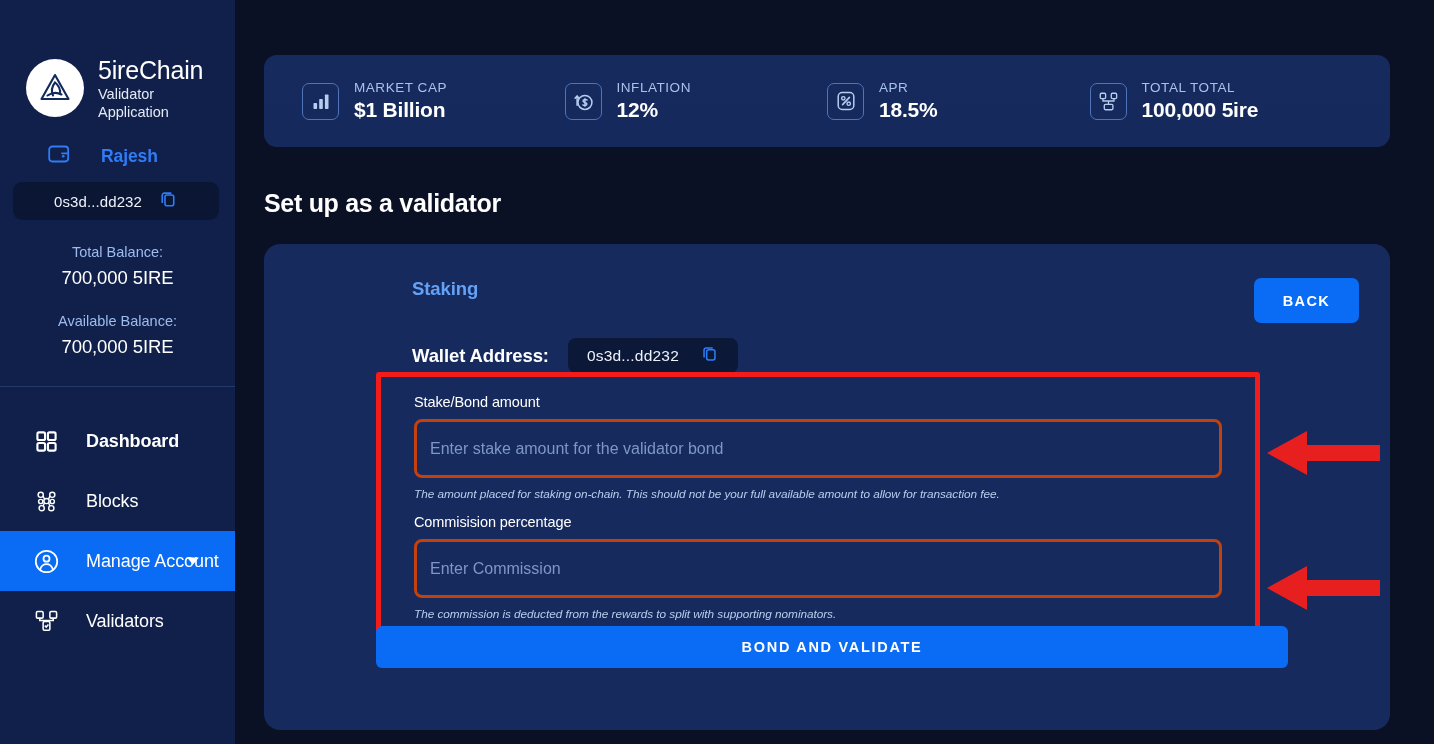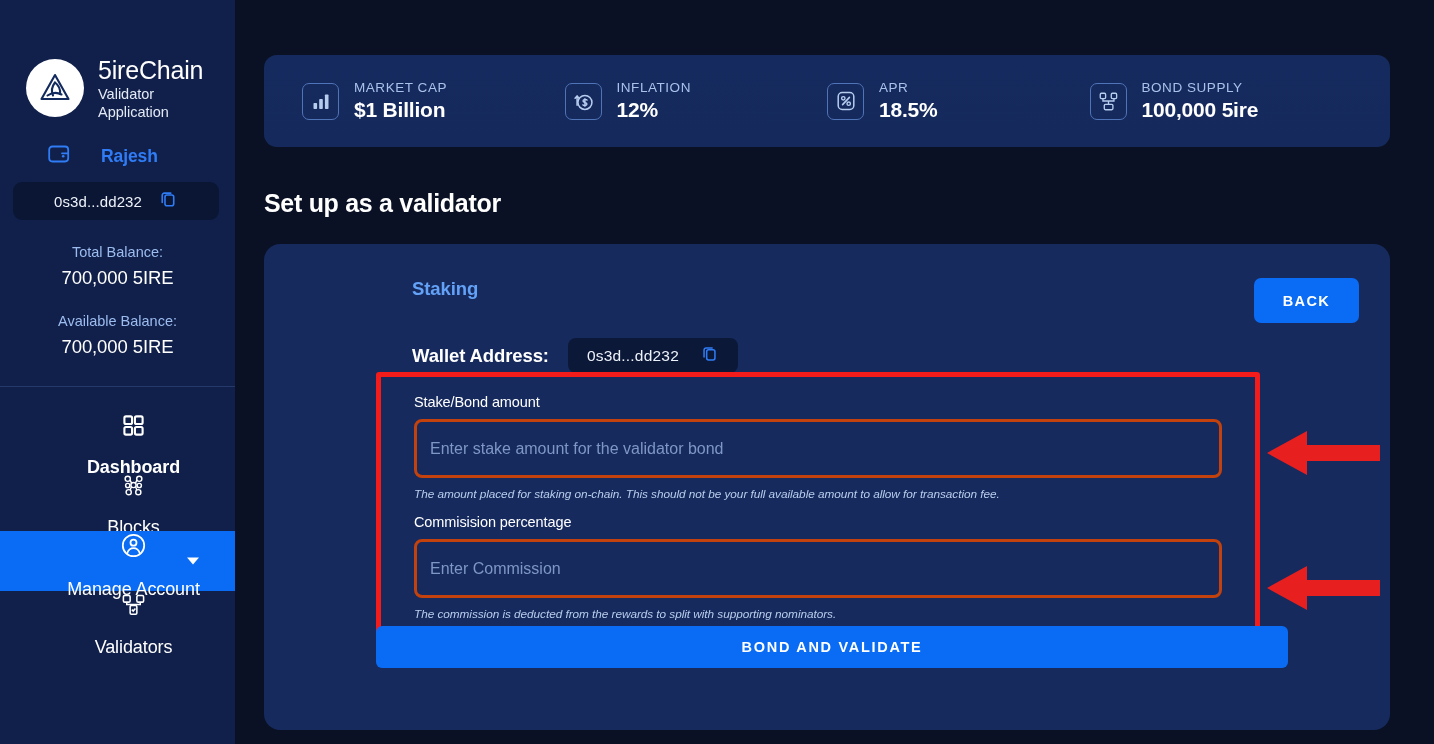--- a/index.html
+++ b/index.html
@@ -102,27 +102,26 @@
     margin-top: 28px;
     height: 1px;
     background: #25396b;
     width: 100%;
   }
 
   .nav { margin-top: 24px; display: flex; flex-direction: column; }
   .nav-item {
     display: flex;
     align-items: center;
-    gap: 18px;
+    gap: 26px;
     height: 60px;
     padding-left: 32px;
     color: #ffffff;
     position: relative;
     cursor: pointer;
-    flex-direction: column;
   }
   .nav-item .nav-label {
     font-size: 18px;
     font-weight: 400;
     letter-spacing: -0.1px;
   }
   .nav-item.active-plain .nav-label { font-weight: 700; }
   .nav-item.highlight {
     background: #0a6cf5;
     height: 60px;
@@ -499,21 +498,21 @@
           <svg width="23" height="23" viewBox="0 0 24 24">
             <g fill="none" stroke="#b7cdee" stroke-width="1.4">
               <rect x="3.4" y="3.4" width="5.6" height="5.6" rx="1.2"></rect>
               <rect x="14.9" y="3.4" width="5.6" height="5.6" rx="1.2"></rect>
               <rect x="7.6" y="15" width="9" height="5.6" rx="1.2"></rect>
               <path d="M6.2 9 V11.5 H17.7 V9 M12 11.5 V15"></path>
             </g>
           </svg>
         </span>
         <div>
-          <div class="stat-label">BOND SUPPLY</div>
+          <div class="stat-label">TOTAL TOTAL</div>
           <div class="stat-value">100,000 5ire</div>
         </div>
       </div>
 
     </section>
 
     <h1 class="page-title">Set up as a validator</h1>
 
     <section class="panel">
 

